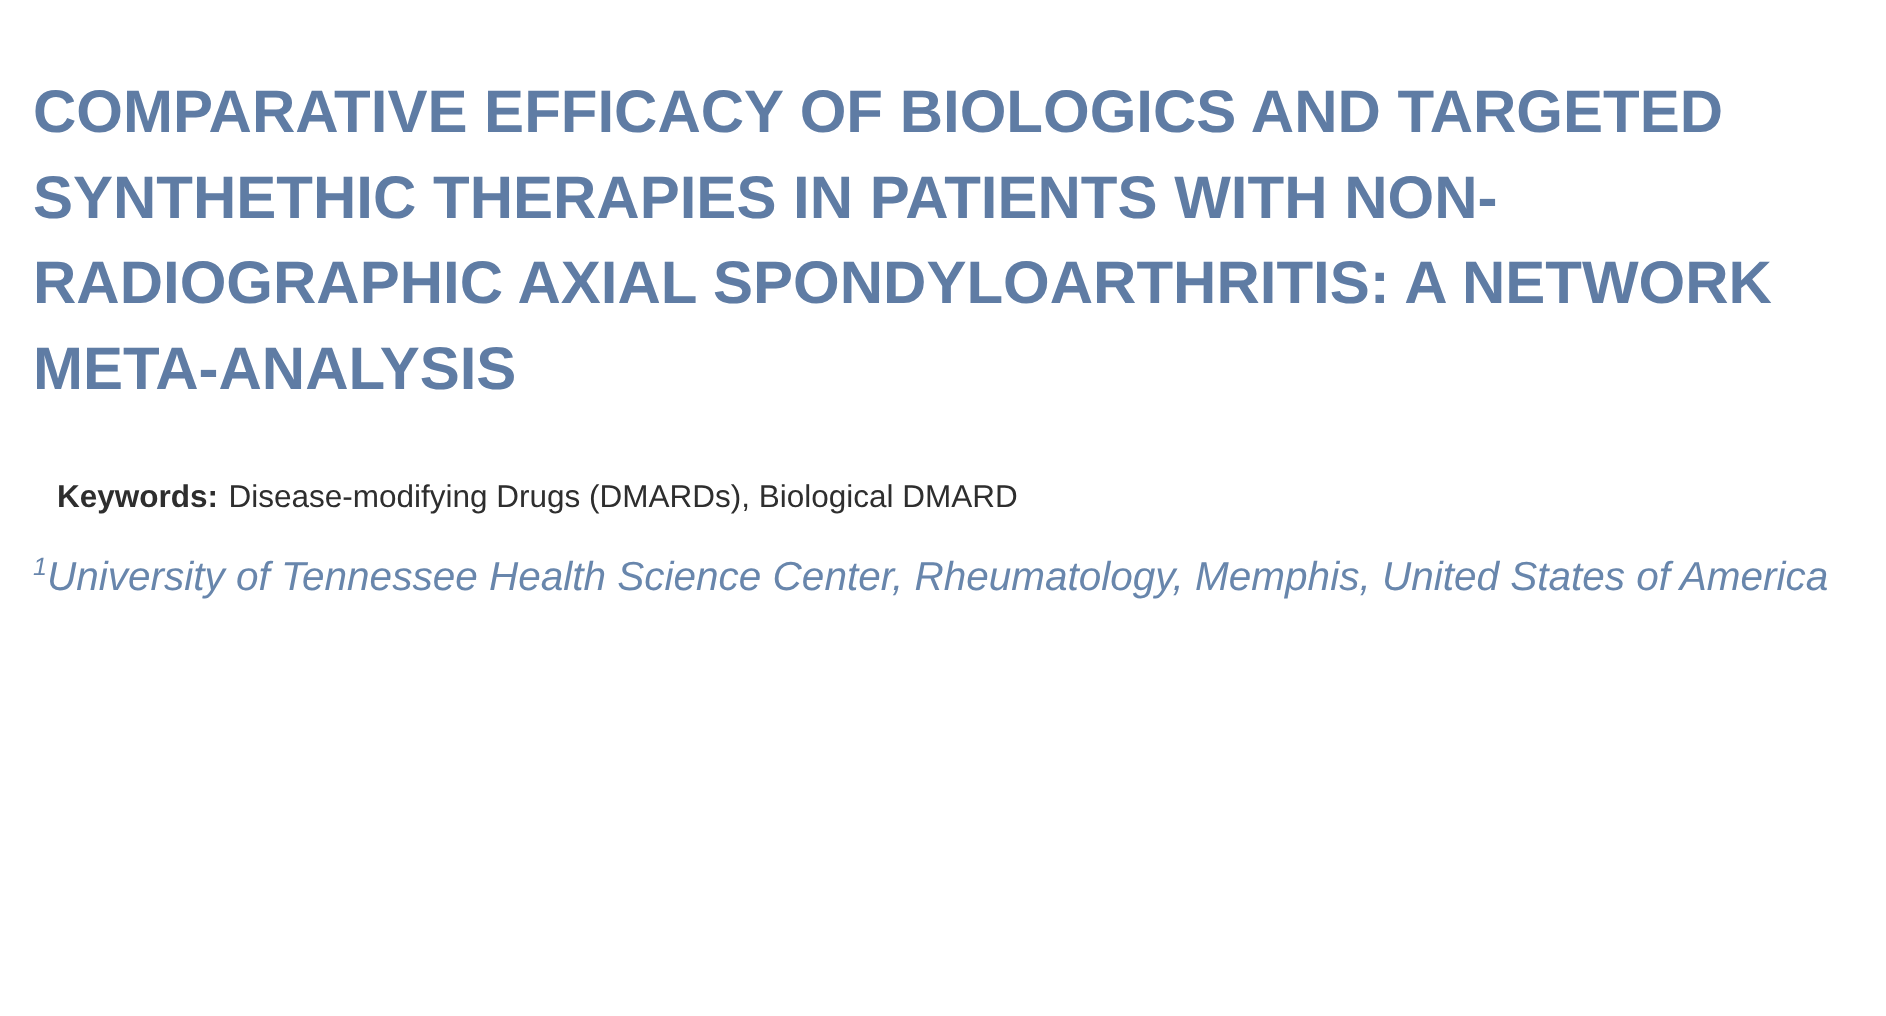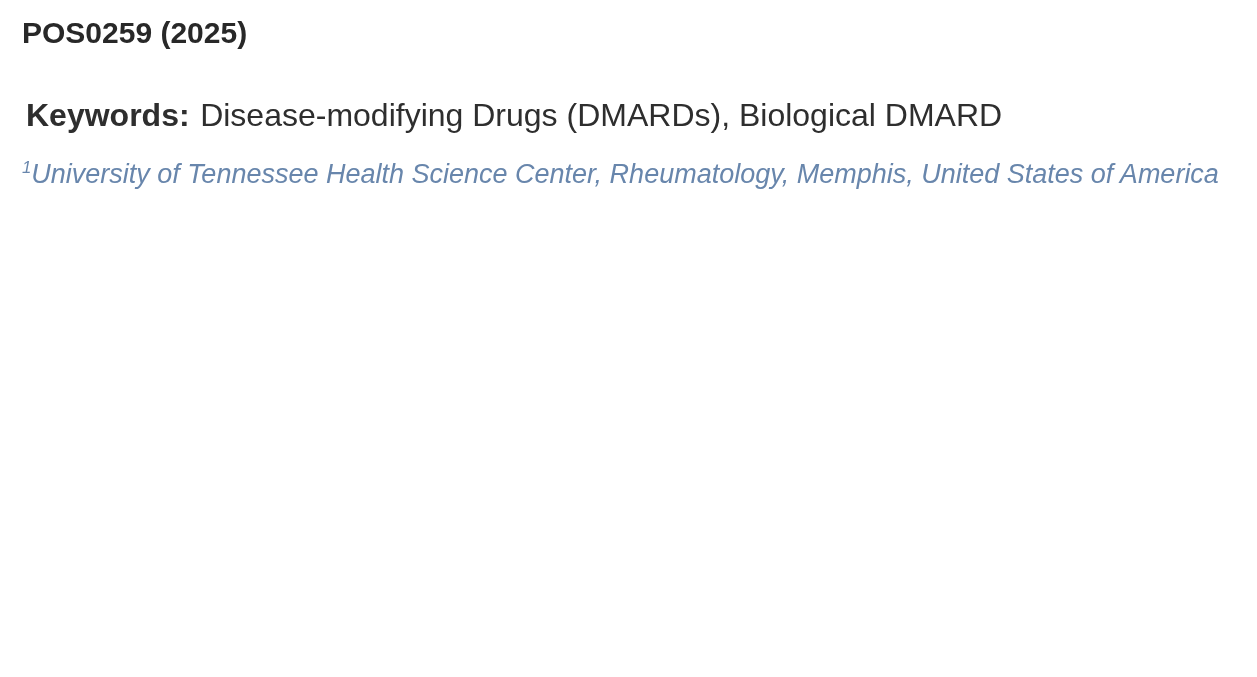--- a/index.html
+++ b/index.html
@@ -26,22 +26,22 @@
     color: var(--heading_text, #282828);
   }
   .abs-title {
     margin: 32px 0 0 0;
     font-size: 40px;
     font-weight: bold;
     line-height: 57px;
     color: var(--title_text, #5f7ca4);
   }
   .keywords {
-    margin: 44px 0 0 4px;
-    font-size: 32px;
+    margin: 44px 0 0 16px;
+    font-size: 21px;
     line-height: 1.25;
     color: var(--keywords_text, #2e2e2e);
   }
   .kw-label {
     font-weight: bold;
     margin-right: 0.33em;
   }
   .authors {
     margin: 40px 0 0 0;
     font-size: 27px;
@@ -71,22 +71,22 @@
   }
   .affiliation.first {
     margin-top: 17px;
   }
 </style>
 </head>
 <body>
 
 <div class="content">
 
-  <h2 class="abs-id">POS0259 (2025)</h2>
 
+  <h1 class="abs-title">COMPARATIVE EFFICACY OF BIOLOGICS AND TARGETED SYNTHETHIC THERAPIES IN PATIENTS WITH NON-RADIOGRAPHIC AXIAL SPONDYLOARTHRITIS: A NETWORK META-ANALYSIS</h1>
 
   <p class="keywords">
     <span class="kw-label">Keywords:</span><span>Disease-modifying Drugs (DMARDs), Biological DMARD</span>
   </p>
 
 
   <p class="affiliation first">
     <sup>1</sup><span>University of Tennessee Health Science Center, Rheumatology, Memphis, United States of America</span>
   </p>
 

